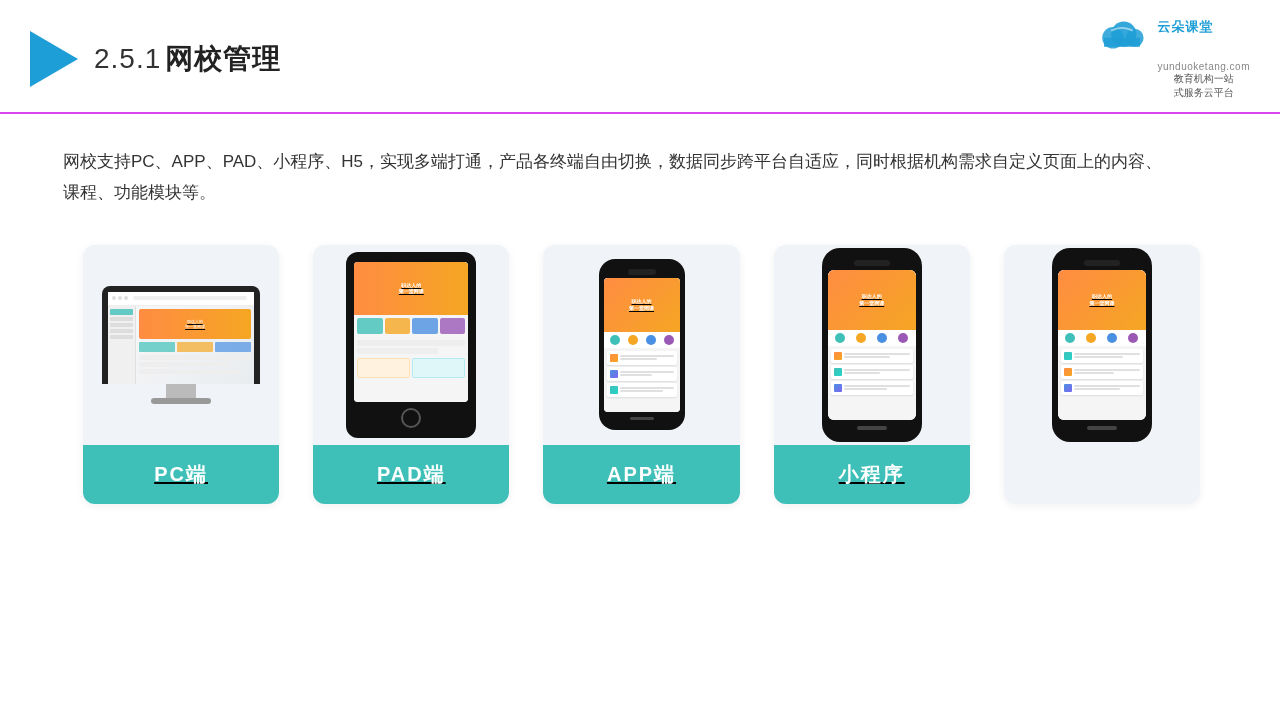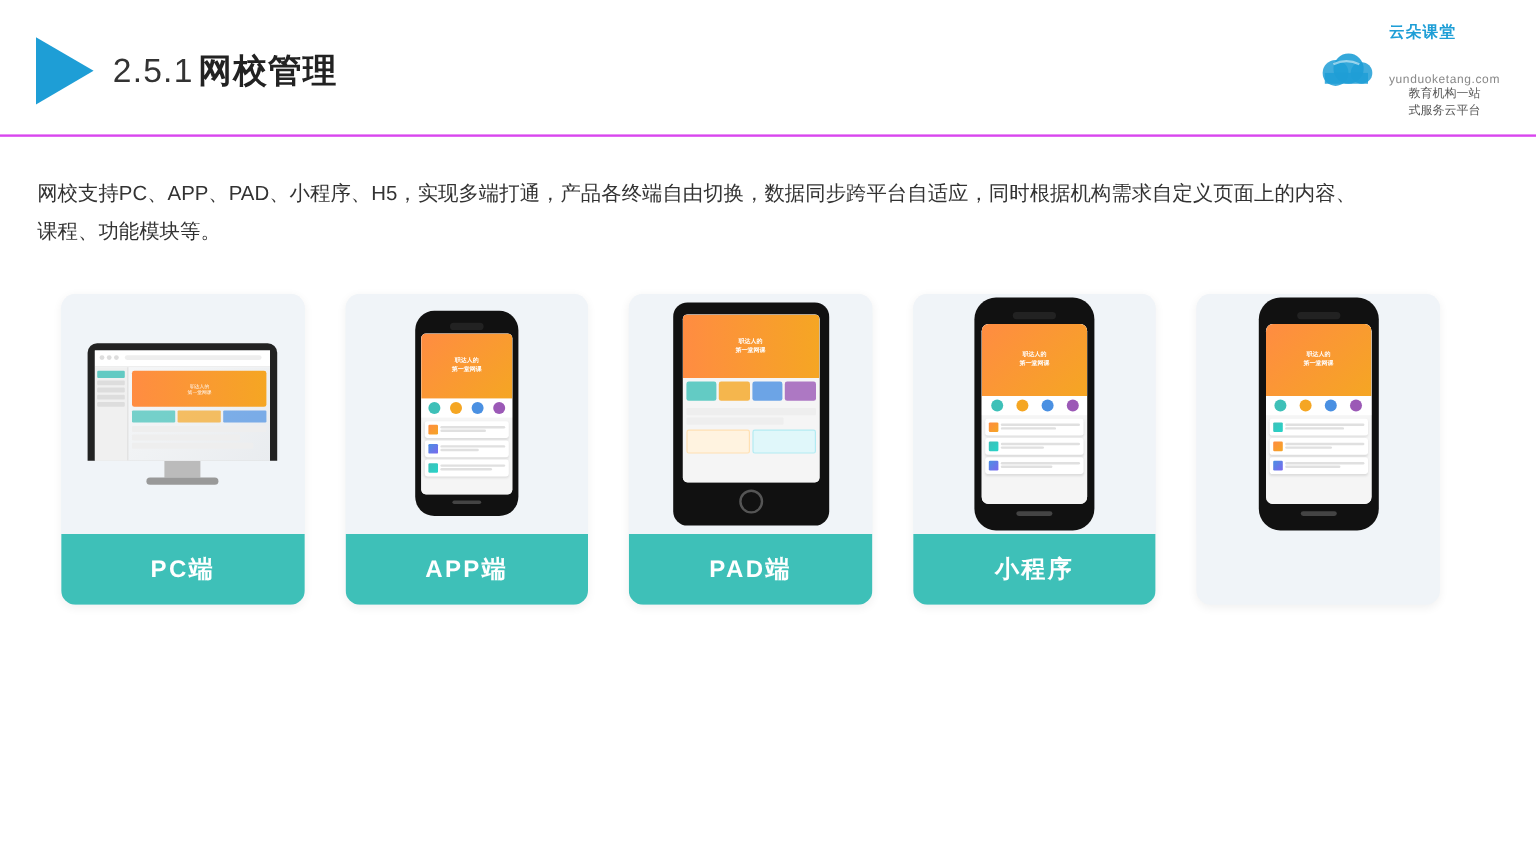--- a/index.html
+++ b/index.html
@@ -38,21 +38,21 @@
       color: #222;
       letter-spacing: 1px;
     }
     .header-title span.num {
       font-weight: 400;
       color: #333;
       margin-right: 4px;
     }
     .header-right {
       display: flex;
-      align-items: center;
+      align-items: flex-start;
       gap: 8px;
     }
     .cloud-icon {
       width: 54px;
       height: 36px;
       position: relative;
     }
     .brand-name {
       font-size: 13px;
       color: #1e9ed6;
@@ -67,36 +67,37 @@
     }
     .brand-slogan {
       font-size: 10px;
       color: #555;
       text-align: center;
       line-height: 1.4;
     }
 
     
     .content {
-      padding: 32px 60px 20px 31px;
+      padding: 32px 60px 20px 63px;
     }
     .description {
       font-size: 17px;
       color: #333;
       line-height: 1.85;
       max-width: 1100px;
     }
 
     
     .cards-area {
       display: flex;
       gap: 34px;
       margin-top: 36px;
       padding: 0 20px;
       justify-content: center;
+      text-decoration: underline;
     }
     .card {
       background: #f0f4f8;
       border-radius: 12px;
       width: 210px;
       display: flex;
       flex-direction: column;
       align-items: center;
       overflow: hidden;
       box-shadow: 0 2px 8px rgba(0,0,0,0.06);
@@ -423,20 +424,52 @@
           </div>
           <div class="monitor-stand"></div>
           <div class="monitor-base"></div>
         </div>
       </div>
       <div class="card-label">PC端</div>
     </div>
 
     <div class="card">
       <div class="card-img-area">
+        <div class="tablet-device">
+          <div class="tablet-outer">
+            <div class="tablet-screen">
+              <div class="phone-screen-content">
+                <div style="width:100%;height:38%;background:linear-gradient(90deg,#ff8c42,#f5a623);display:flex;align-items:center;justify-content:center;">
+                  <div style="color:#fff;font-size:5px;text-align:center;font-weight:bold;">职达人的<br>第一堂网课</div>
+                </div>
+                <div style="display:grid;grid-template-columns:repeat(4,1fr);gap:2px;padding:3px;">
+                  <div style="height:16px;background:#3ec0b8;border-radius:2px;opacity:0.8;"></div>
+                  <div style="height:16px;background:#f5a623;border-radius:2px;opacity:0.8;"></div>
+                  <div style="height:16px;background:#4a90e2;border-radius:2px;opacity:0.8;"></div>
+                  <div style="height:16px;background:#9b59b6;border-radius:2px;opacity:0.8;"></div>
+                </div>
+                <div style="padding:3px;display:flex;flex-direction:column;gap:2px;">
+                  <div style="height:6px;background:#eee;border-radius:1px;"></div>
+                  <div style="height:6px;background:#eee;border-radius:1px;width:75%;"></div>
+                  <div style="display:grid;grid-template-columns:1fr 1fr;gap:2px;margin-top:2px;">
+                    <div style="height:20px;background:#fff3e0;border-radius:2px;border:1px solid #ffe0b2;"></div>
+                    <div style="height:20px;background:#e0f7fa;border-radius:2px;border:1px solid #b2ebf2;"></div>
+                  </div>
+                </div>
+              </div>
+            </div>
+            <div class="tablet-home"></div>
+          </div>
+        </div>
+      </div>
+      <div class="card-label">PAD端</div>
+    </div>
+
+    <div class="card">
+      <div class="card-img-area">
         <div class="app-phone">
           <div class="app-phone-notch"></div>
           <div class="app-phone-screen">
             <div class="phone-screen-content">
               <div class="phone-banner">
                 <div class="phone-banner-text">职达人的<br>第一堂网课</div>
               </div>
               <div class="phone-nav">
                 <div class="phone-nav-icon teal"></div>
                 <div class="phone-nav-icon orange"></div>
@@ -465,52 +498,20 @@
                     <div class="phone-card-line" style="width:80%;"></div>
                   </div>
                 </div>
               </div>
             </div>
           </div>
           <div class="app-phone-bottom"></div>
         </div>
       </div>
       <div class="card-label">APP端</div>
-    </div>
-
-    <div class="card">
-      <div class="card-img-area">
-        <div class="tablet-device">
-          <div class="tablet-outer">
-            <div class="tablet-screen">
-              <div class="phone-screen-content">
-                <div style="width:100%;height:38%;background:linear-gradient(90deg,#ff8c42,#f5a623);display:flex;align-items:center;justify-content:center;">
-                  <div style="color:#fff;font-size:5px;text-align:center;font-weight:bold;">职达人的<br>第一堂网课</div>
-                </div>
-                <div style="display:grid;grid-template-columns:repeat(4,1fr);gap:2px;padding:3px;">
-                  <div style="height:16px;background:#3ec0b8;border-radius:2px;opacity:0.8;"></div>
-                  <div style="height:16px;background:#f5a623;border-radius:2px;opacity:0.8;"></div>
-                  <div style="height:16px;background:#4a90e2;border-radius:2px;opacity:0.8;"></div>
-                  <div style="height:16px;background:#9b59b6;border-radius:2px;opacity:0.8;"></div>
-                </div>
-                <div style="padding:3px;display:flex;flex-direction:column;gap:2px;">
-                  <div style="height:6px;background:#eee;border-radius:1px;"></div>
-                  <div style="height:6px;background:#eee;border-radius:1px;width:75%;"></div>
-                  <div style="display:grid;grid-template-columns:1fr 1fr;gap:2px;margin-top:2px;">
-                    <div style="height:20px;background:#fff3e0;border-radius:2px;border:1px solid #ffe0b2;"></div>
-                    <div style="height:20px;background:#e0f7fa;border-radius:2px;border:1px solid #b2ebf2;"></div>
-                  </div>
-                </div>
-              </div>
-            </div>
-            <div class="tablet-home"></div>
-          </div>
-        </div>
-      </div>
-      <div class="card-label">PAD端</div>
     </div>
 
     <div class="card">
       <div class="card-img-area">
         <div class="phone-device">
           <div class="phone-notch"></div>
           <div class="phone-screen">
             <div class="phone-screen-content">
               <div class="phone-banner">
                 <div class="phone-banner-text">职达人的<br>第一堂网课</div>

